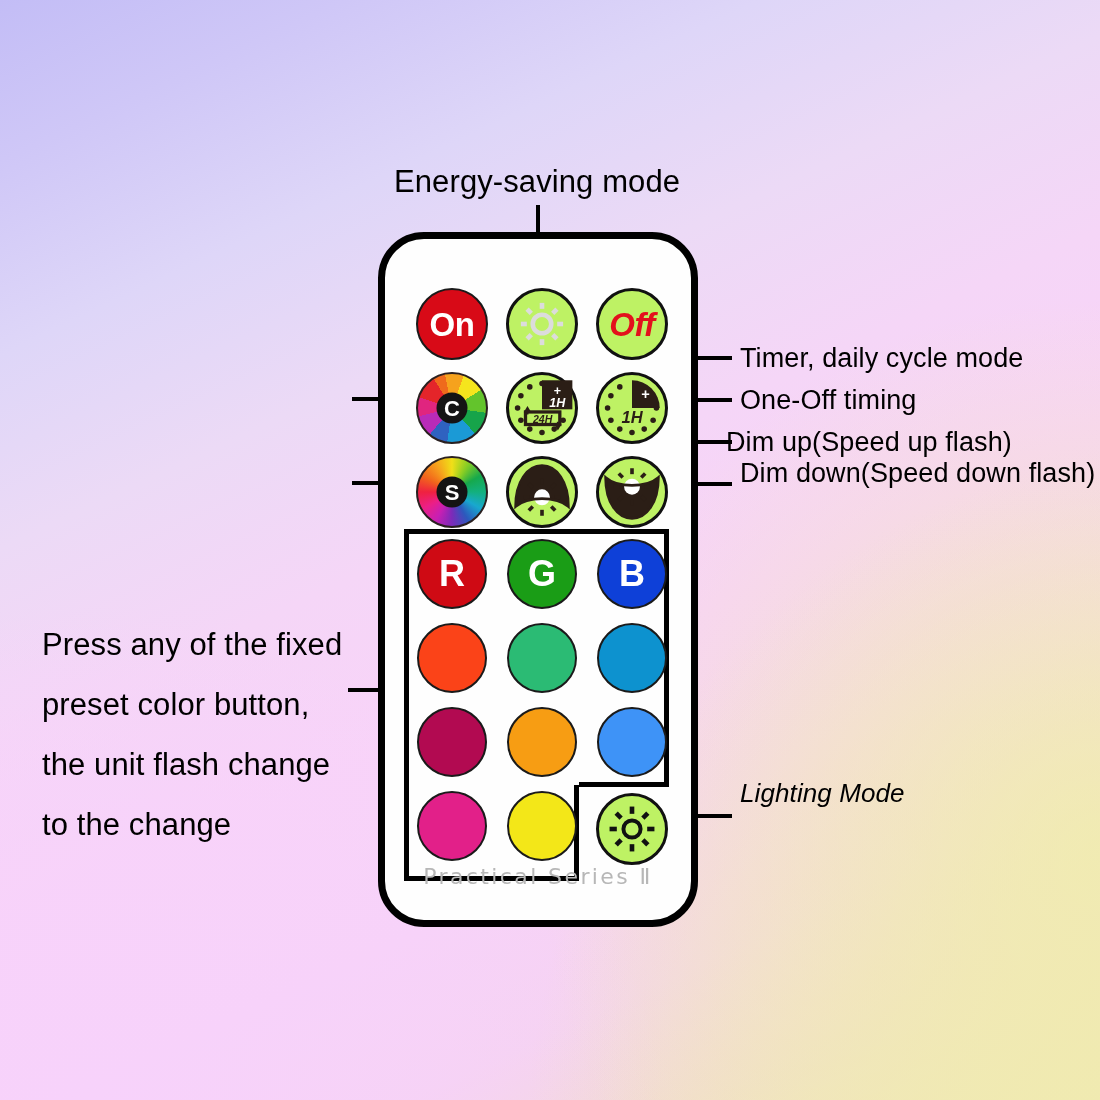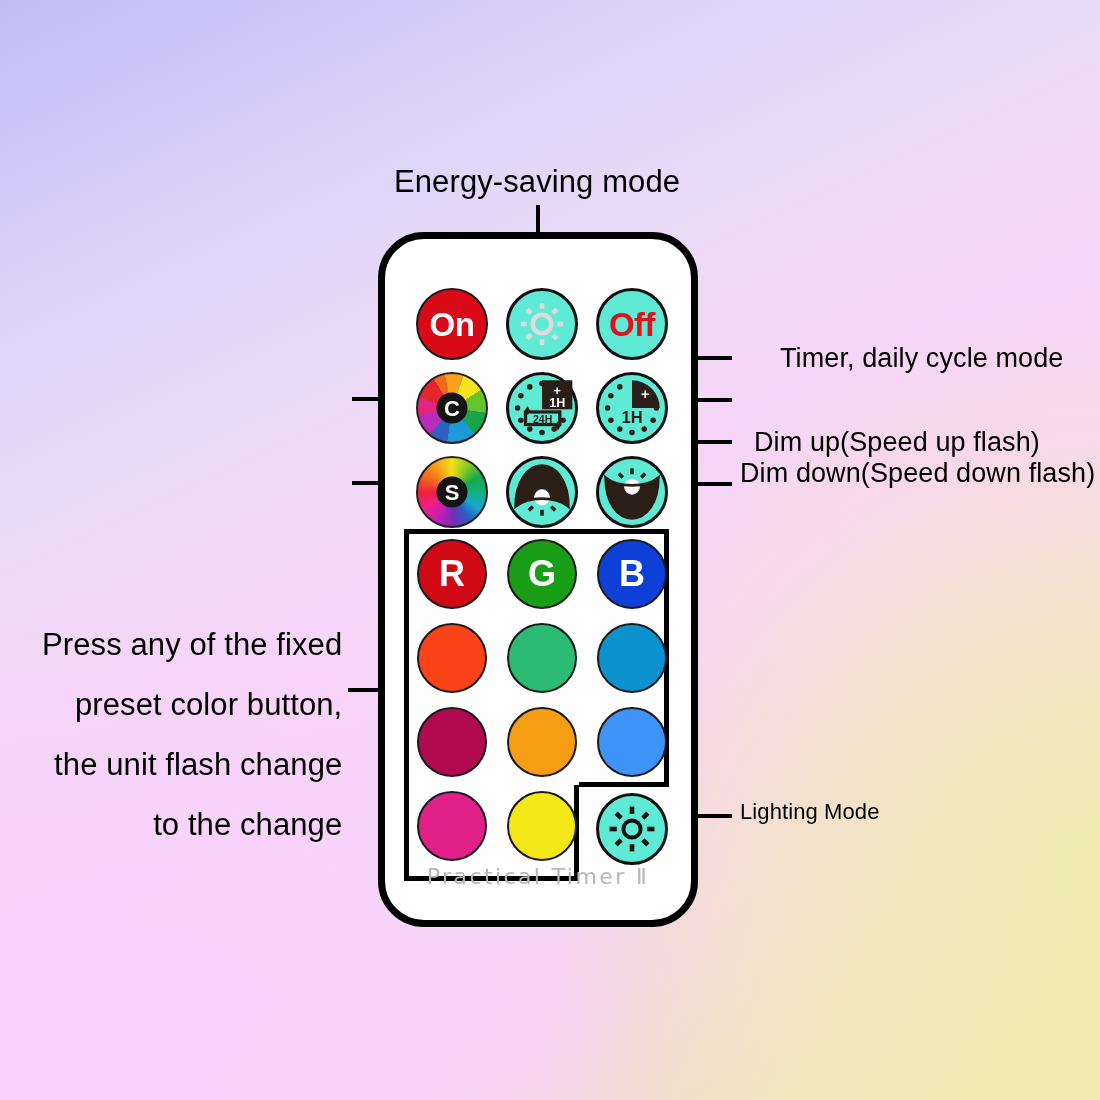--- a/index.html
+++ b/index.html
@@ -38,21 +38,21 @@
   }
   .brand{
     position:absolute;left:0;right:0;top:625px;
     text-align:center;color:#b7b7b7;
     font-size:22px;letter-spacing:2.4px;
     font-family:"DejaVu Sans", sans-serif;
   }
 
   
   .btn{position:absolute;border-radius:50%;box-sizing:border-box;}
-  .btn-outline{border:3.5px solid #111;background:#5eead4;}
+  .btn-outline{border:3.5px solid #111;background:#bef264;font-style:italic;}
   .btn-solid{border:2.5px solid #1a1a1a;}
   .lbl{
     position:absolute;inset:0;display:flex;align-items:center;justify-content:center;
     font-weight:700;line-height:1;
   }
 
   
   #btn-on{left:31px;top:49px;width:72px;height:72px;background:#d80a17;}
   #btn-on .lbl{color:#fff;font-size:33px;letter-spacing:-0.5px;}
   #btn-off{left:211px;top:49px;width:72px;height:72px;}
@@ -103,30 +103,30 @@
   #hl-lower{left:19px;top:546px;width:175px;height:96px;border-top:none;}
   #hl-join{position:absolute;left:194px;top:543px;width:90px;height:5px;background:#000;}
 
   
   .ln{position:absolute;background:#000;}
   .lh{height:4px;}
   .lv{width:4px;}
 
   .callout{
     position:absolute;color:#000;font-size:27px;font-weight:400;
-    white-space:nowrap;letter-spacing:0.1px;text-align:right;
+    white-space:nowrap;letter-spacing:0.1px;
   }
   #txt-energy{left:394px;top:164px;font-size:31px;}
   #txt-flash{left:173px;top:381px;font-size:31px;}
   #txt-smooth{left:145px;top:464px;font-size:31px;}
-  #txt-timer{left:740px;top:343px;margin-left:40px;}
+  #txt-timer{left:740px;top:343px;}
   #txt-oneoff{left:740px;top:385px;}
-  #txt-dimup{left:754px;top:427px;}
+  #txt-dimup{left:726px;top:427px;}
   #txt-dimdown{left:740px;top:458px;}
-  #txt-lighting{left:740px;top:799px;font-size:22px;}
+  #txt-lighting{left:740px;top:778px;font-size:26px;font-style:italic;}
   #txt-preset{left:36px;top:612px;font-size:31px;line-height:54px;}
   #txt-preset div{margin:6px;}
 </style>
 </head>
 <body>
 
 <div id="stage">
 
   <div class="ln lv" style="left:536px;top:205px;height:85px;"></div>
 
@@ -143,20 +143,21 @@
   <div class="ln lh" style="left:536px;top:440px;width:196px;"></div>
 
   <div class="ln lh" style="left:660px;top:482px;width:72px;"></div>
 
   <div class="ln lh" style="left:660px;top:814px;width:72px;"></div>
 
   <div class="ln lh" style="left:348px;top:688px;width:52px;"></div>
 
   <div class="callout" id="txt-energy">Energy-saving mode</div>
   <div class="callout" id="txt-timer">Timer, daily cycle mode</div>
+  <div class="callout" id="txt-oneoff">One-Off timing</div>
   <div class="callout" id="txt-dimup">Dim up(Speed up flash)</div>
   <div class="callout" id="txt-dimdown">Dim down(Speed down flash)</div>
   <div class="callout" id="txt-lighting">Lighting Mode</div>
   <div class="callout" id="txt-preset">
     <div>Press any of the fixed</div>
     <div>preset color button,</div>
     <div>the unit flash change</div>
     <div>to the change</div>
   </div>
 
@@ -305,15 +306,15 @@
           <line x1="16" y1="50" x2="27" y2="50"></line>
           <line x1="73" y1="50" x2="84" y2="50"></line>
           <line x1="26" y1="26" x2="33.5" y2="33.5"></line>
           <line x1="66.5" y1="66.5" x2="74" y2="74"></line>
           <line x1="26" y1="74" x2="33.5" y2="66.5"></line>
           <line x1="66.5" y1="33.5" x2="74" y2="26"></line>
         </g>
       </svg>
     </div>
 
-    <div class="brand">Practical  Timer  Ⅱ</div>
+    <div class="brand">Practical  Series  Ⅱ</div>
   </div>
 </div>
 
 </body></html>

